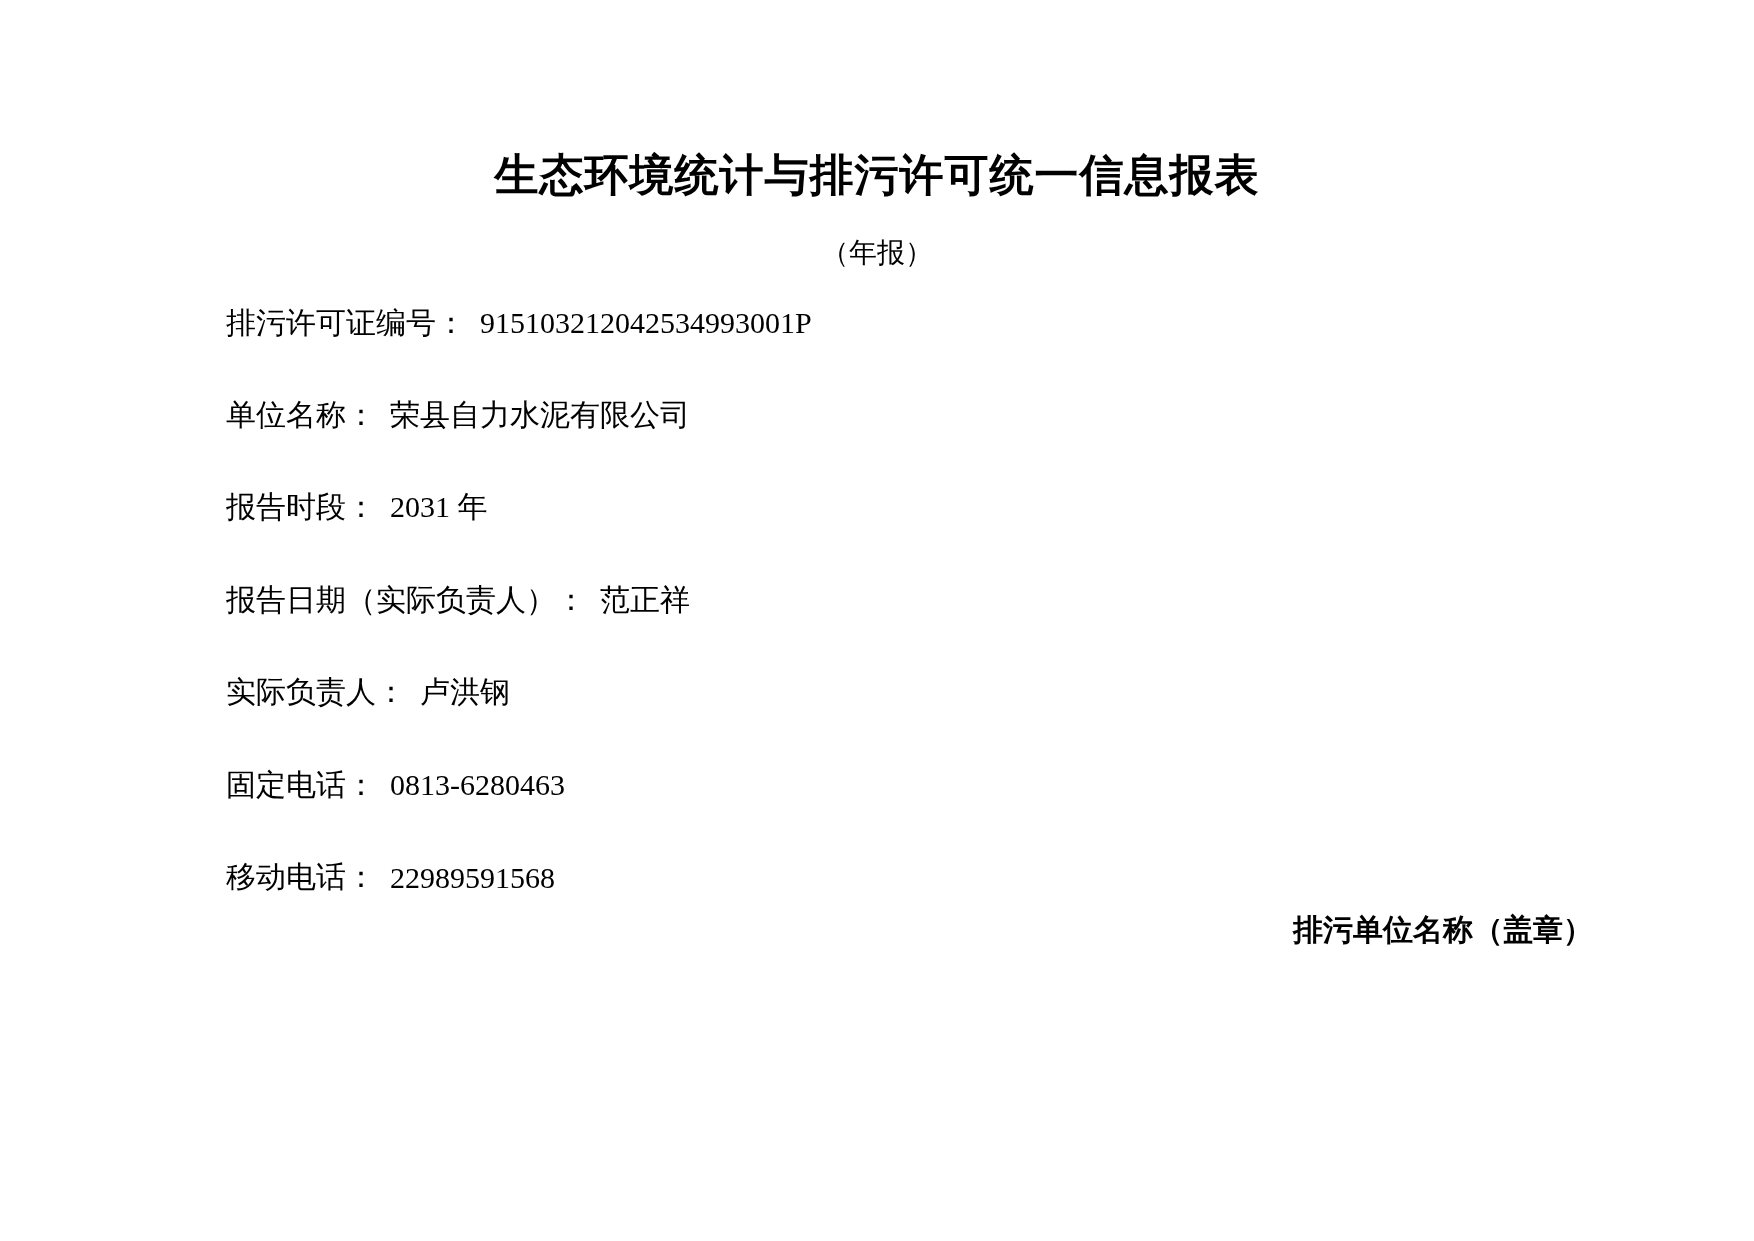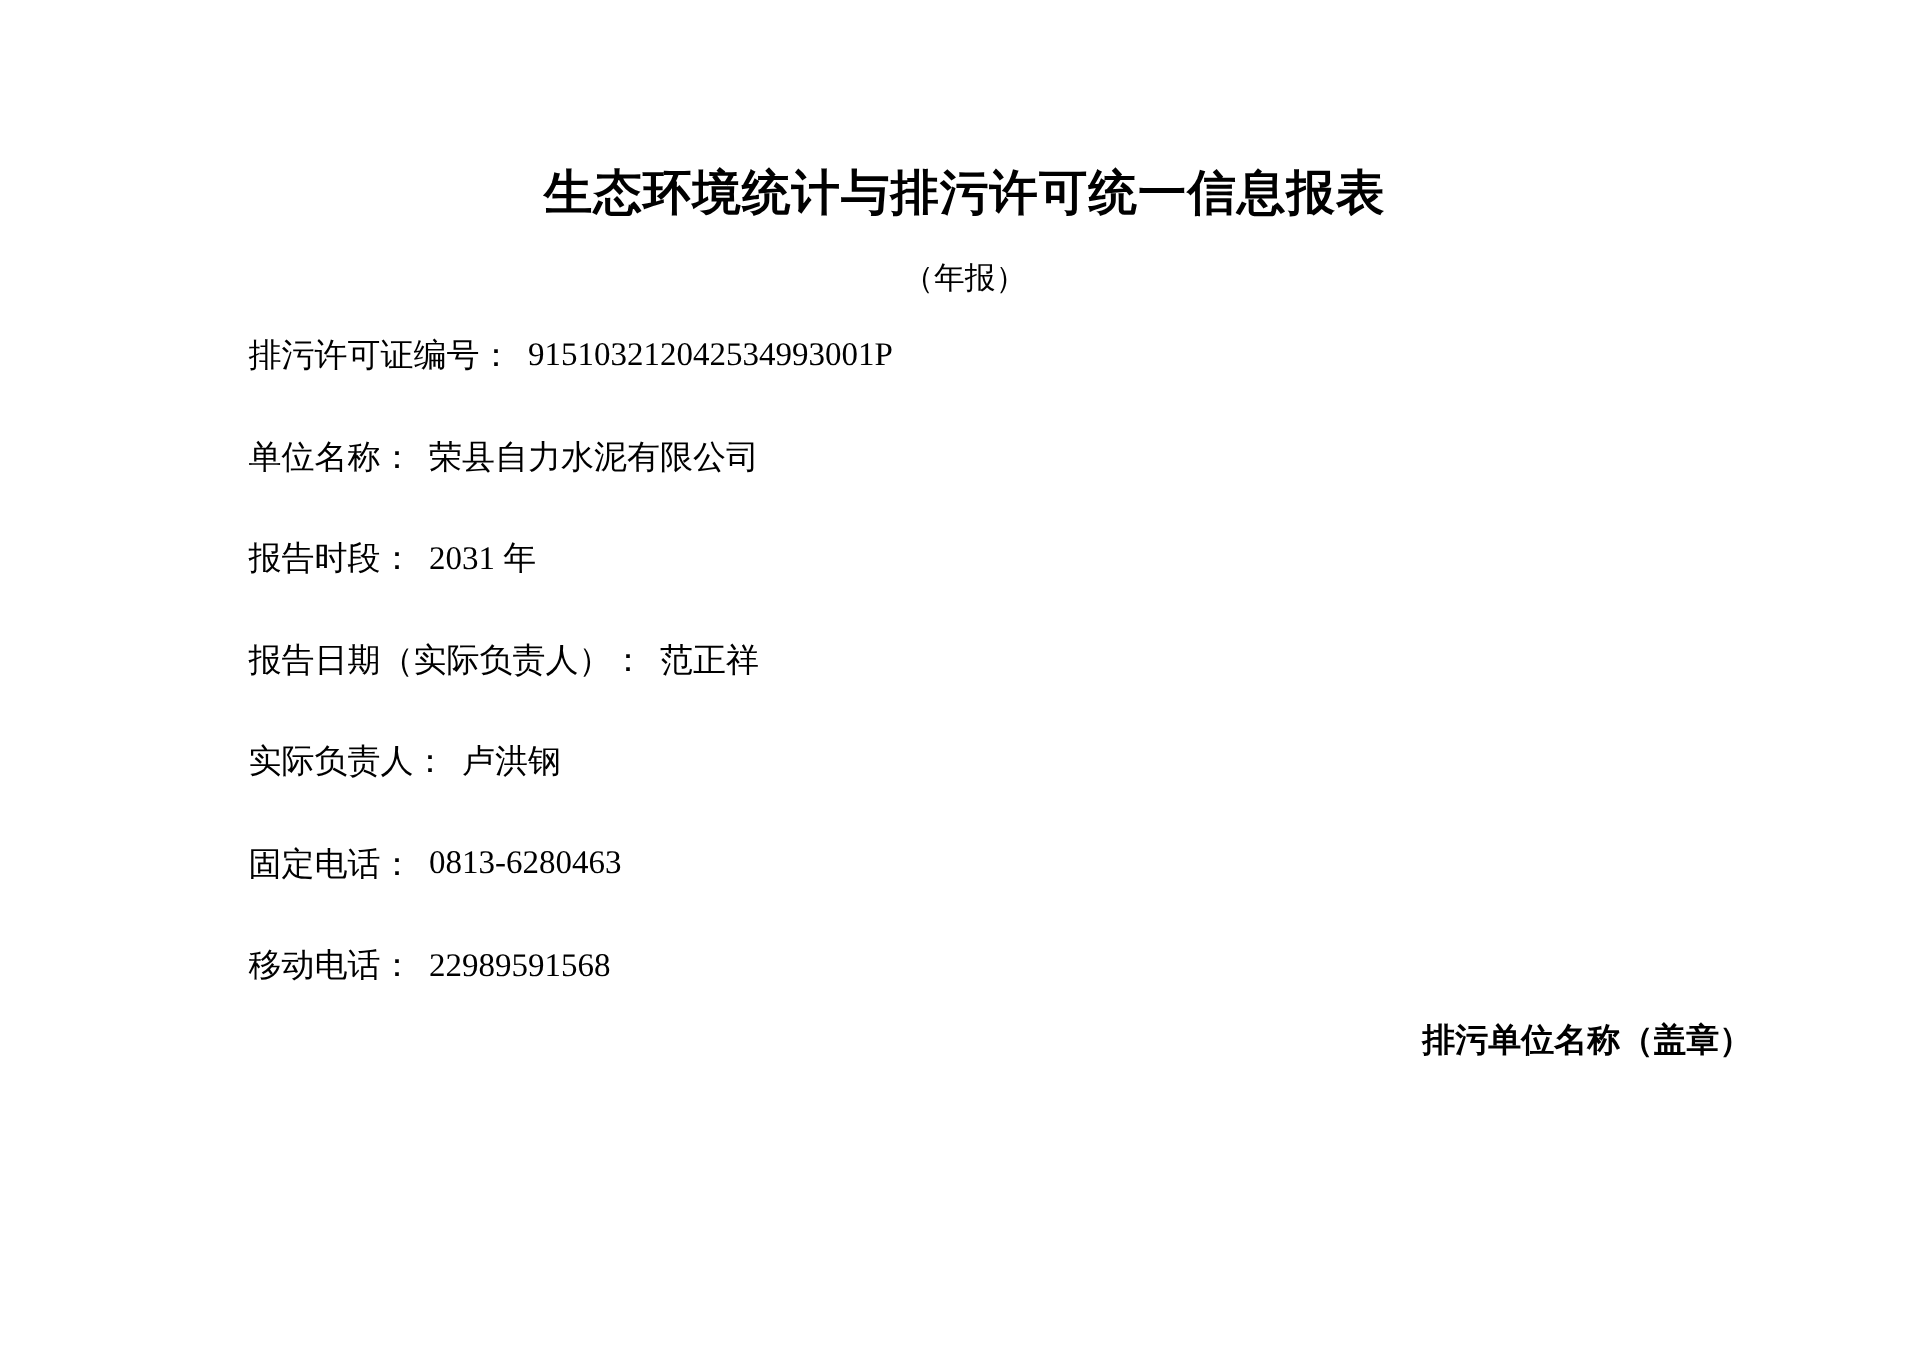--- a/index.html
+++ b/index.html
@@ -60,21 +60,21 @@
   .signature-block {
     position: absolute;
     top: 910px;
     right: 161px;
     font-size: 30px;
     font-weight: 700;
   }
   .sig-row {
     height: 70px;
     display: flex;
-    align-items: center;
+    align-items: flex-start;
     justify-content: flex-end;
     white-space: pre;
   }
   .date-value {
     margin-left: 14px;
   }
 </style>
 </head>
 <body>
 

